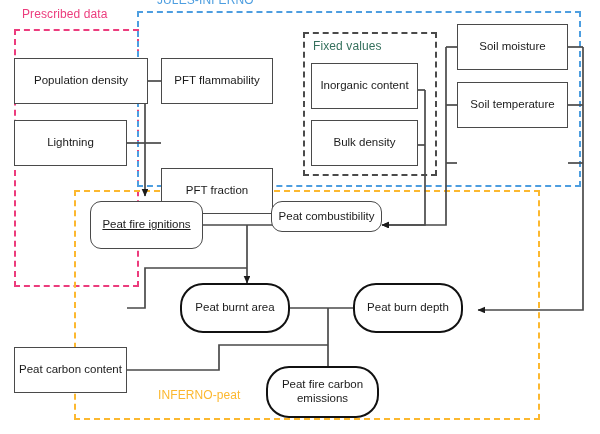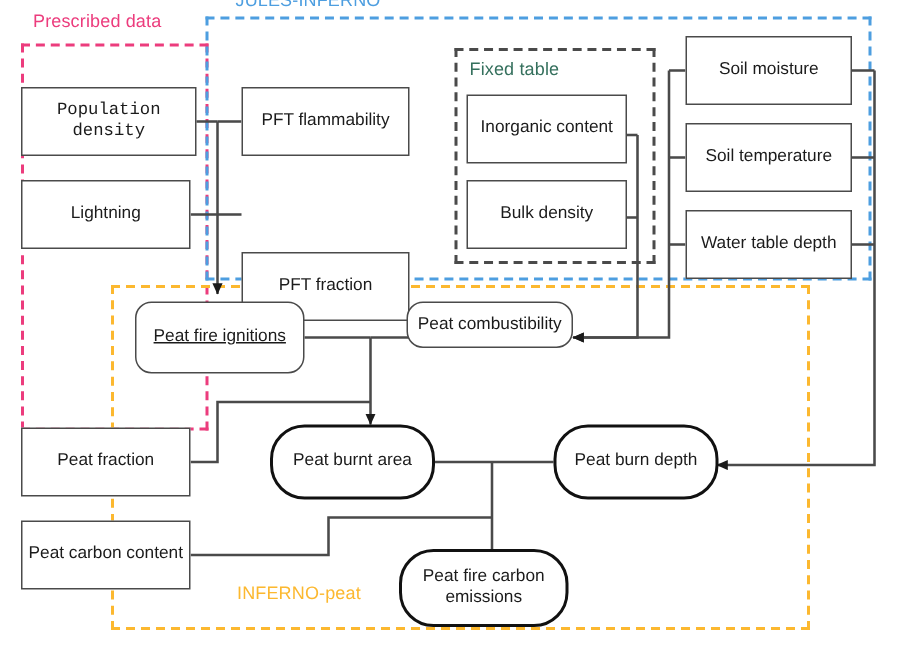--- a/index.html
+++ b/index.html
@@ -33,21 +33,21 @@
 
   <div class="group g-prescribed" style="left:14px;top:29px;width:125px;height:258px;">
     <span class="glabel" style="left:6px;top:-24px;">Prescribed data</span>
   </div>
 
   <div class="group g-jules" style="left:137px;top:11px;width:444px;height:176px;">
     <span class="glabel" style="left:18px;top:-20px;">JULES-INFERNO</span>
   </div>
 
   <div class="group g-fixed" style="left:303px;top:32px;width:134px;height:144px;">
-    <span class="glabel" style="left:8px;top:5px;">Fixed table</span>
+    <span class="glabel" style="left:8px;top:5px;">Fixed values</span>
   </div>
 
   <div class="group g-peat" style="left:74px;top:190px;width:466px;height:230px;">
     <span class="glabel" style="left:82px;top:196px;">INFERNO-peat</span>
   </div>
 
   <svg id="wires" viewBox="0 0 600 434">
     <defs>
       <marker id="ah" markerWidth="9" markerHeight="9" refX="7.2" refY="3.4" orient="auto" markerUnits="userSpaceOnUse">
         <path d="M0,0 L7.6,3.4 L0,6.8 z" fill="#1b1b1b"></path>
@@ -85,21 +85,21 @@
       <path d="M127,308 H145 V268 H247"></path>
 
       <path d="M290,308 H328"></path>
       <path d="M369,308 H328"></path>
       <path d="M328,308 V373" marker-end="url(#ah)"></path>
 
       <path d="M127,370 H219 V345 H328"></path>
     </g>
   </svg>
 
-  <div class="node" style="left:14px;top:58px;width:117px;height:46px;font-family:Liberation Mono, monospace;">
+  <div class="node" style="left:14px;top:58px;width:134px;height:46px;">
     <span>Population density</span>
   </div>
 
   <div class="node" style="left:14px;top:120px;width:113px;height:46px;">
     <span>Lightning</span>
   </div>
 
   <div class="node" style="left:161px;top:58px;width:112px;height:46px;">
     <span>PFT flammability</span>
   </div>
@@ -117,45 +117,39 @@
   </div>
 
   <div class="node" style="left:457px;top:24px;width:111px;height:46px;">
     <span>Soil moisture</span>
   </div>
 
   <div class="node" style="left:457px;top:82px;width:111px;height:46px;">
     <span>Soil temperature</span>
   </div>
 
-  <div class="node" style="left:457px;top:140px;width:111px;height:46px;">
-    <span>Water table depth</span>
-  </div>
 
   <div class="node round" style="left:90px;top:201px;width:113px;height:48px;text-decoration:underline;">
     <span>Peat fire ignitions</span>
   </div>
 
   <div class="node round" style="left:271px;top:201px;width:111px;height:31px;">
     <span>Peat combustibility</span>
   </div>
 
-  <div class="node" style="left:14px;top:285px;width:113px;height:46px;">
-    <span>Peat fraction</span>
-  </div>
 
   <div class="node" style="left:14px;top:347px;width:113px;height:46px;">
     <span>Peat carbon content</span>
   </div>
 
   <div class="node bold" style="left:180px;top:283px;width:110px;height:50px;">
     <span>Peat burnt area</span>
   </div>
 
-  <div class="node bold" style="left:369px;top:283px;width:110px;height:50px;">
+  <div class="node bold" style="left:353px;top:283px;width:110px;height:50px;">
     <span>Peat burn depth</span>
   </div>
 
   <div class="node bold" style="left:266px;top:366px;width:113px;height:52px;">
     <span>Peat fire carbon emissions</span>
   </div>
 
 </div>
 
 </body></html>

